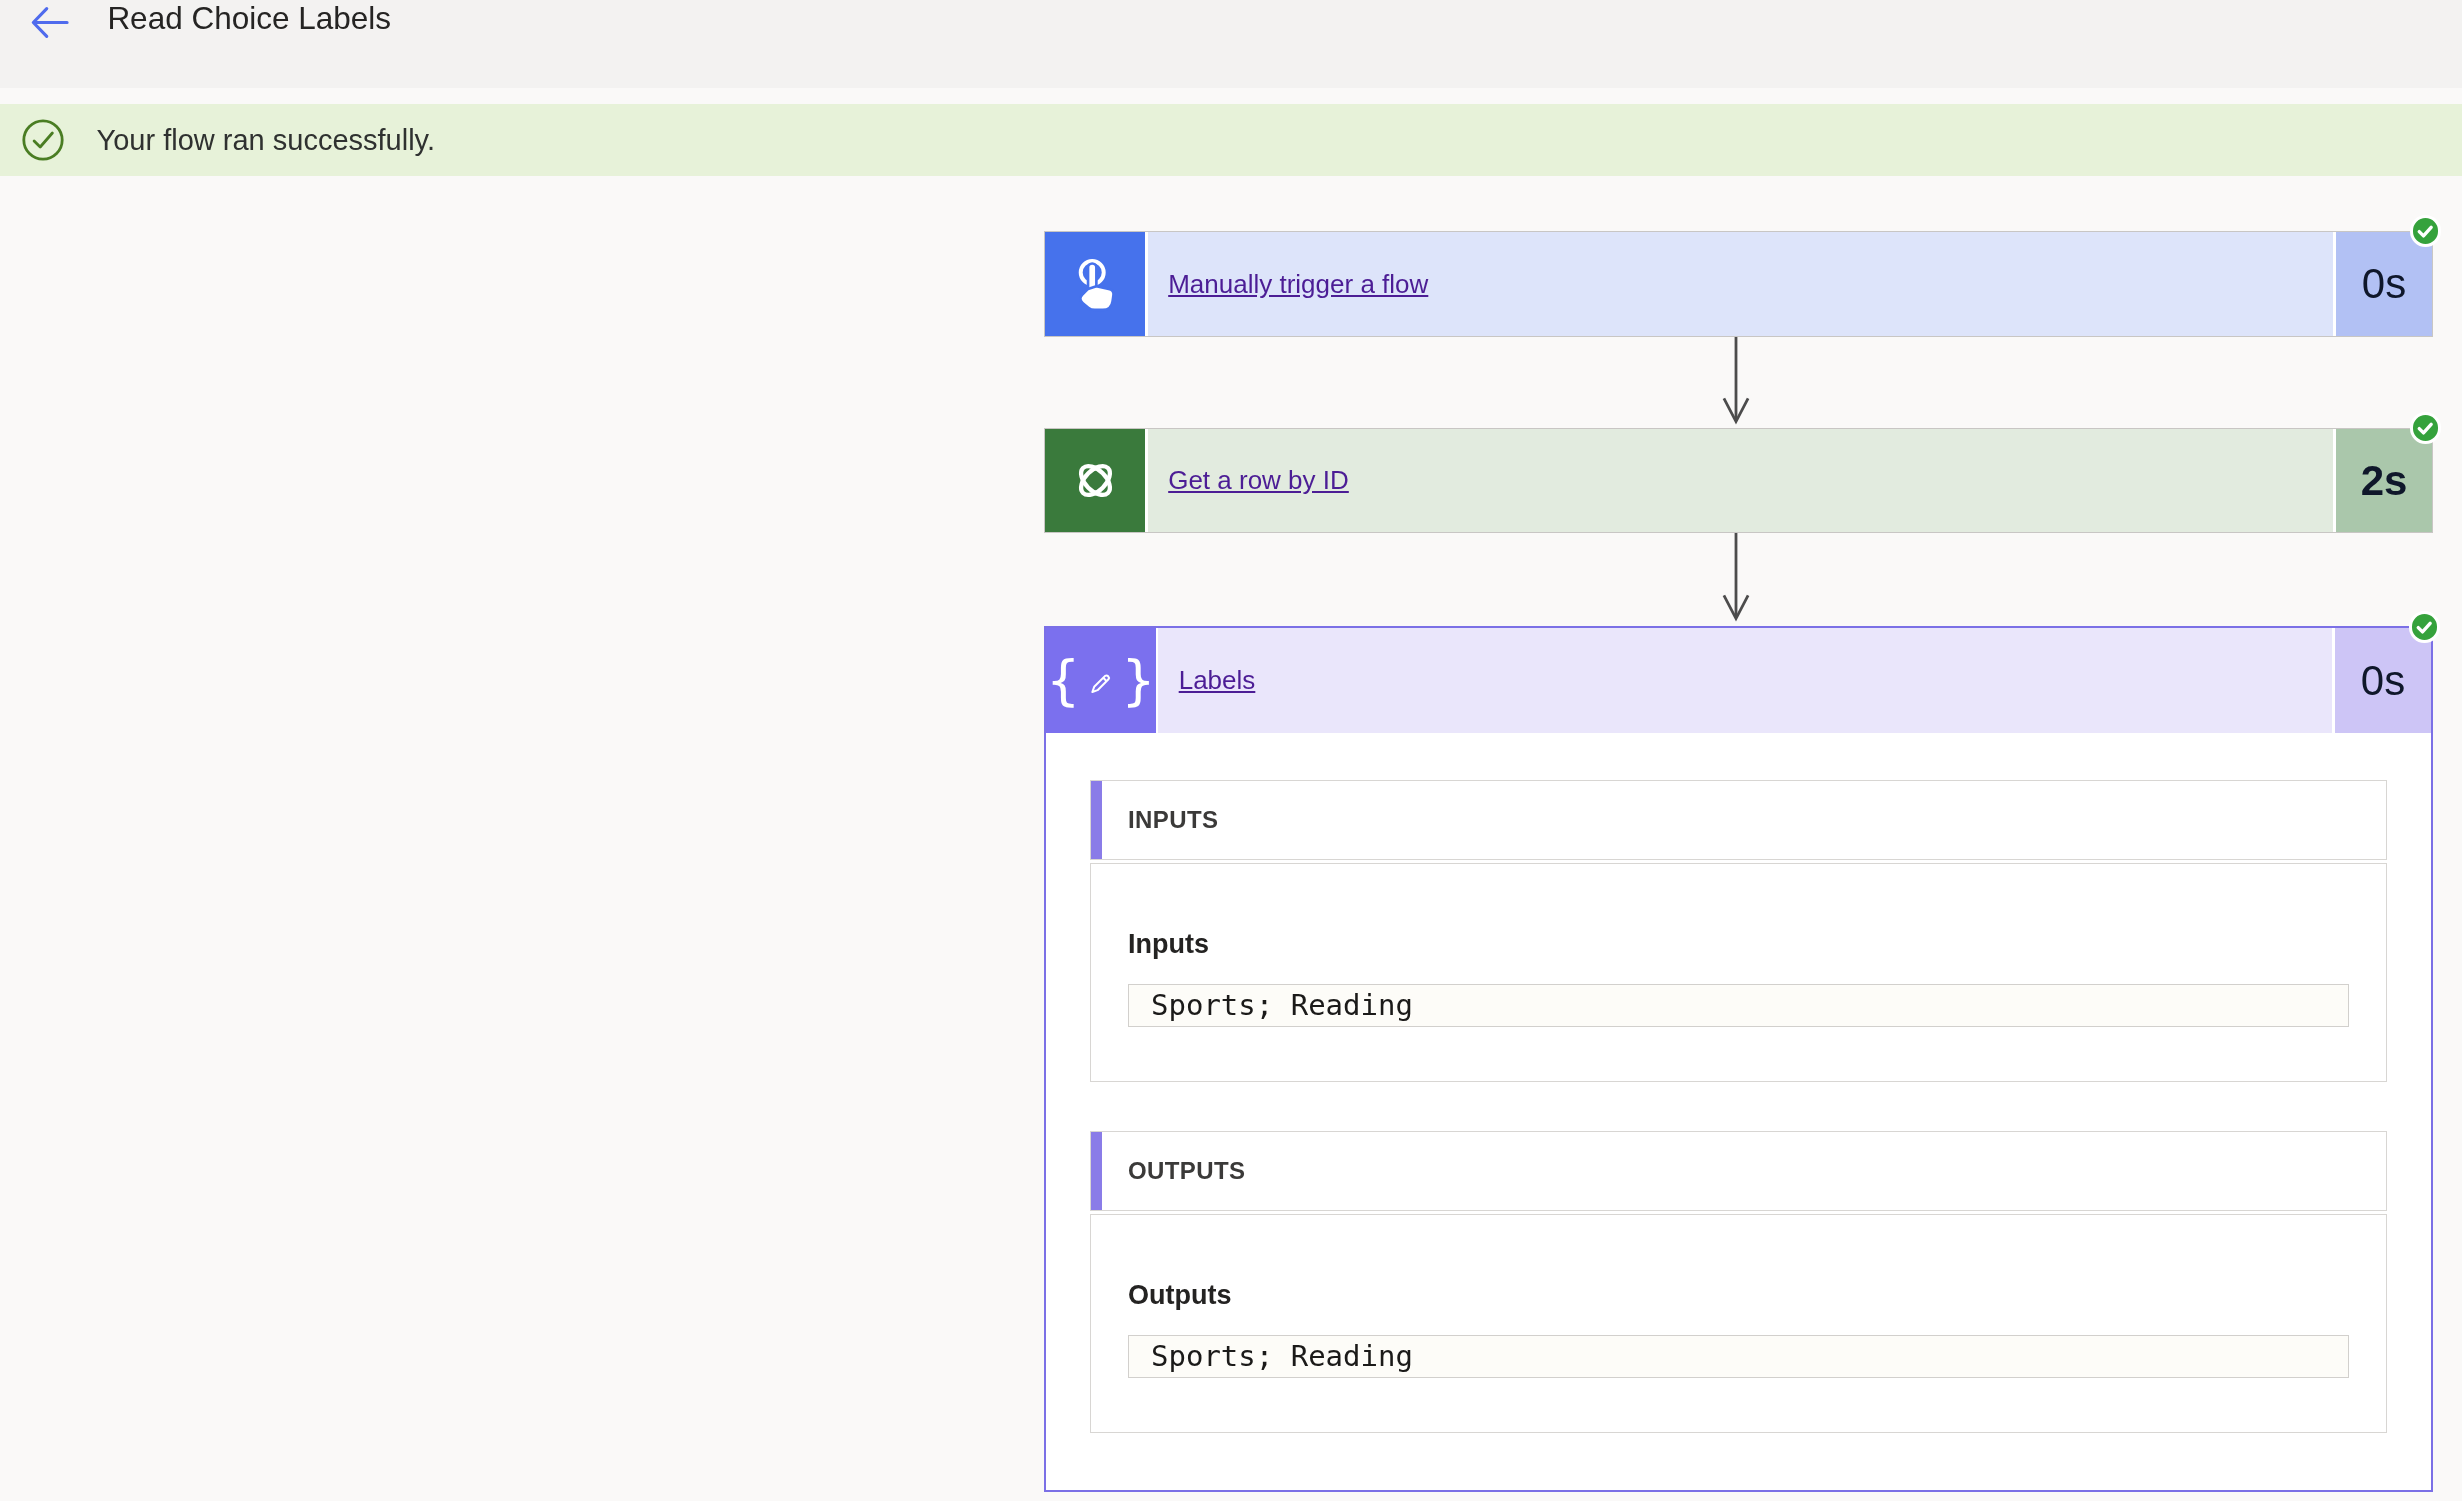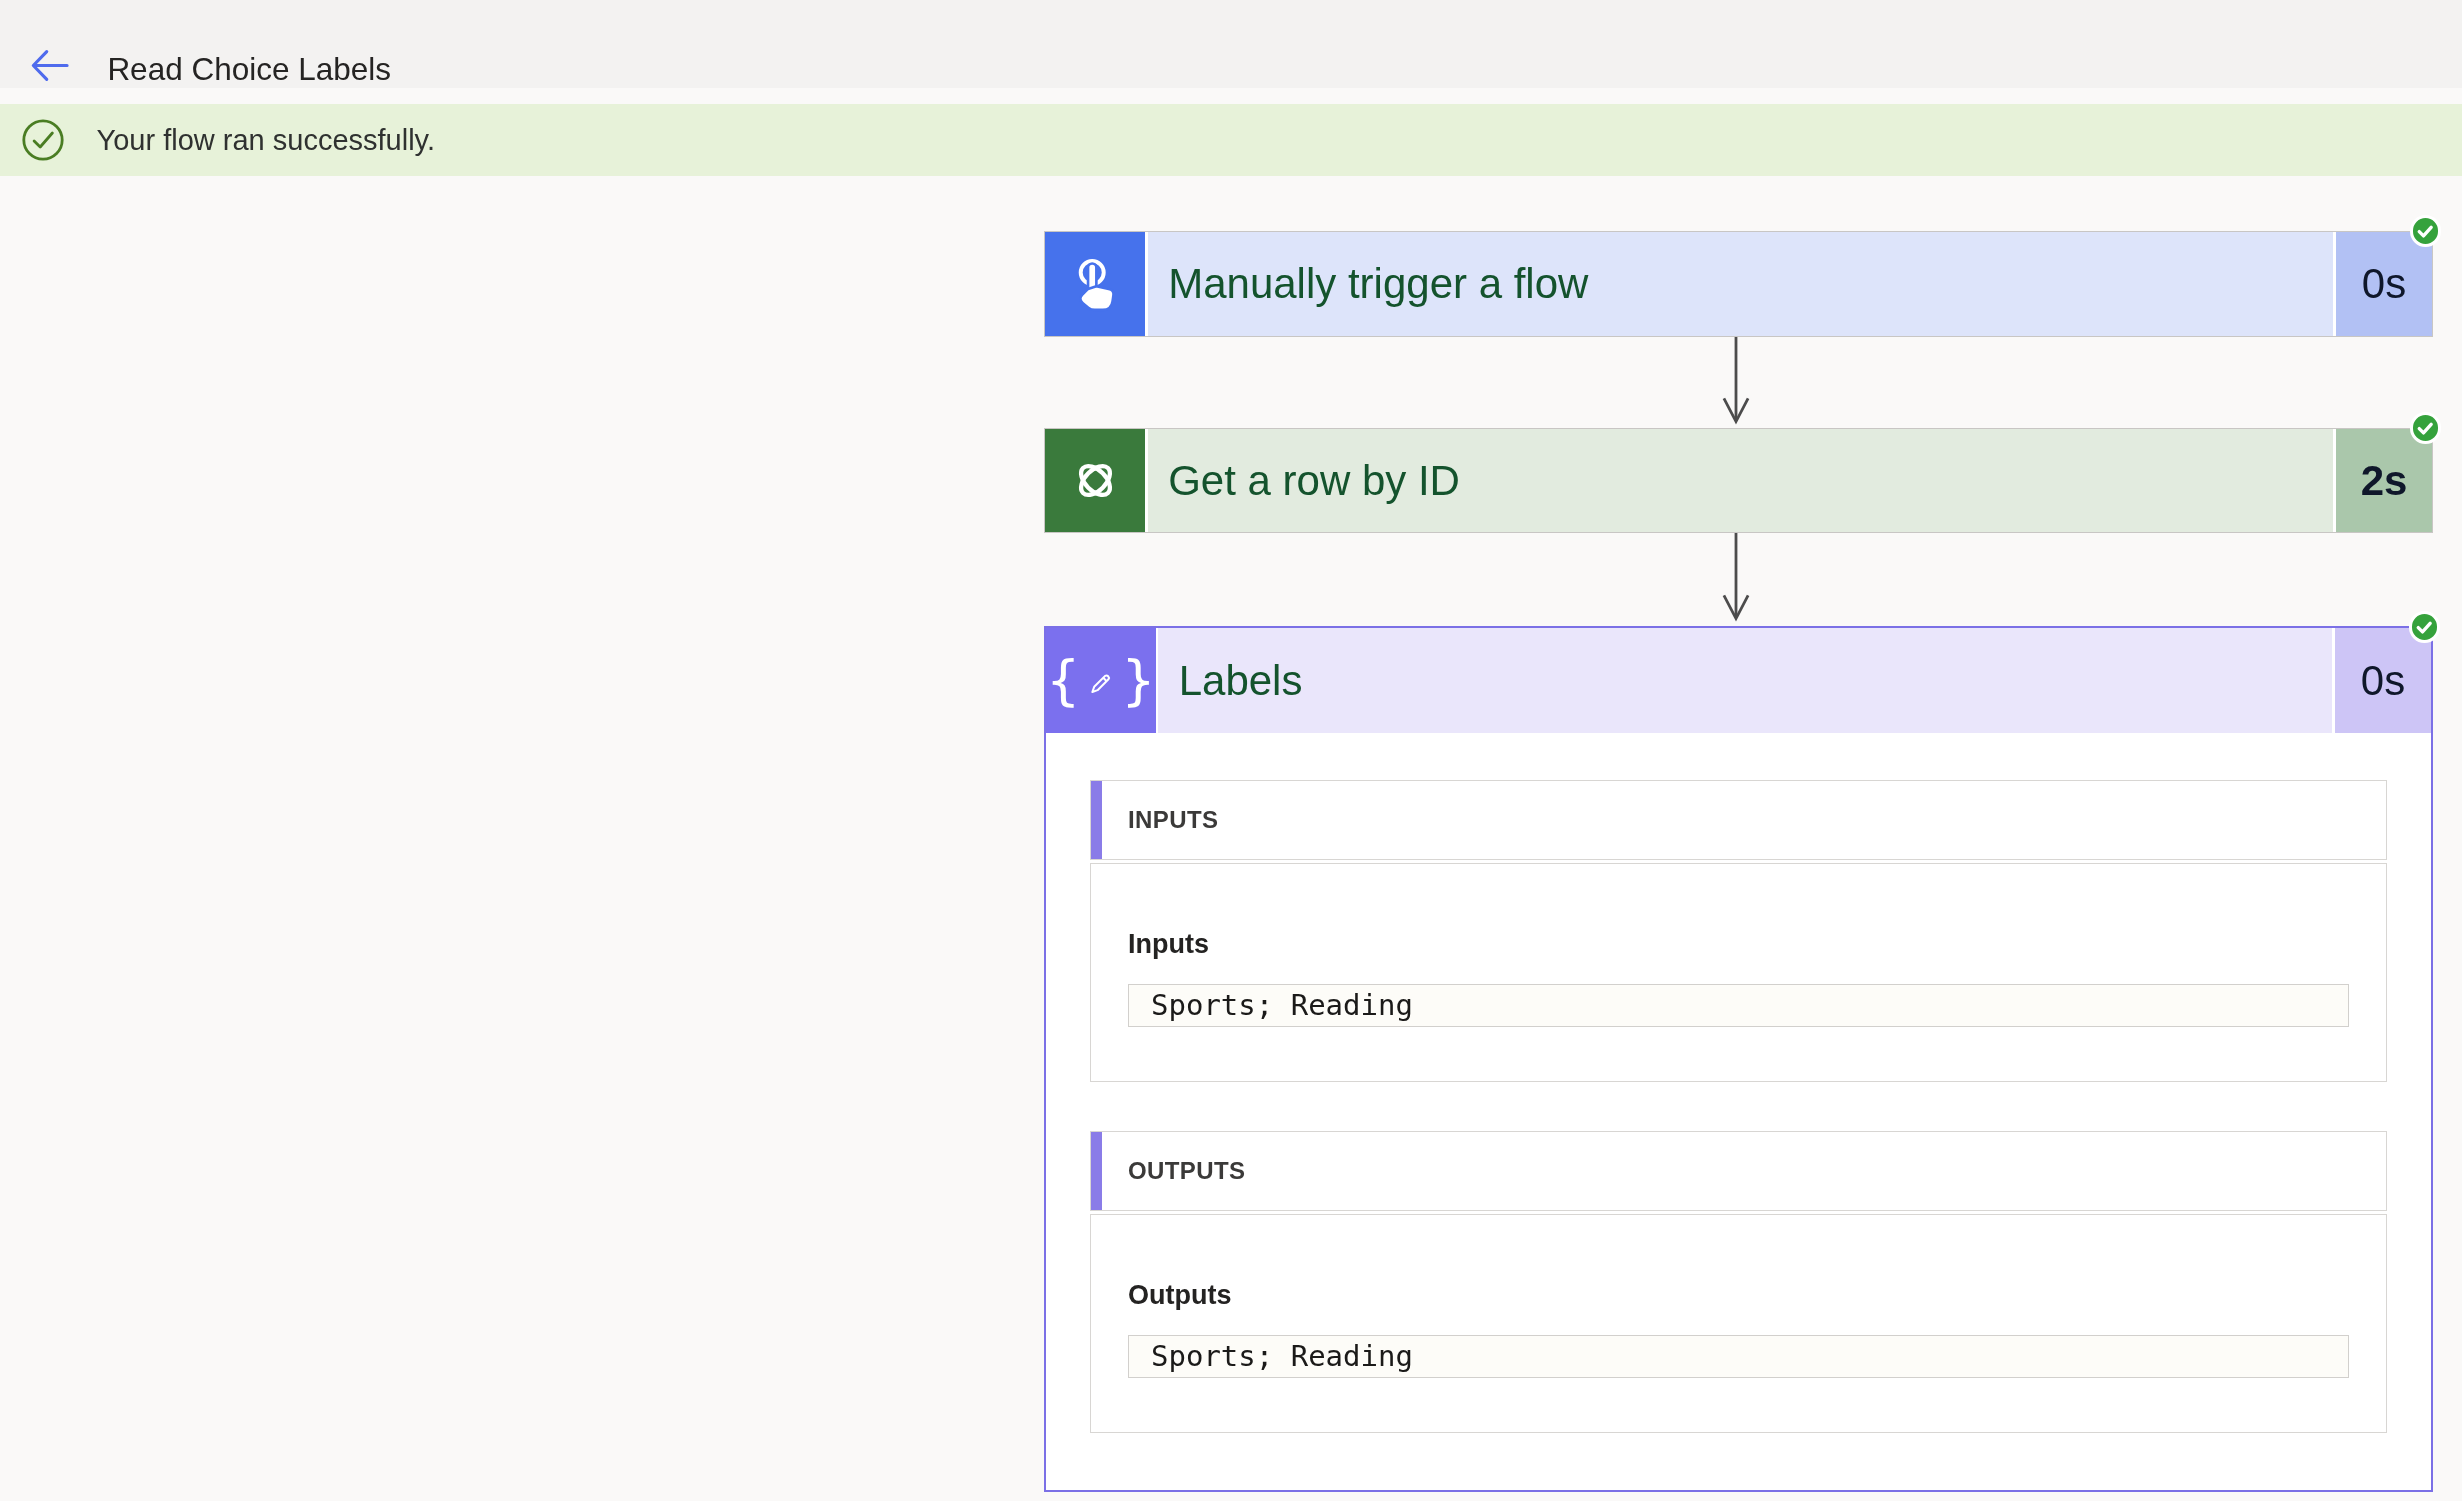--- a/index.html
+++ b/index.html
@@ -9,21 +9,21 @@
     --dataverse-icon-bg:#3a7a3c; --dataverse-body:#e2ebdf; --dataverse-duration-bg:#aac7ab;
     --compose-icon-bg:#7b70ee; --compose-border:#7b70e6; --compose-body:#eae6fb; --compose-duration-bg:#cdc5f6;
     --card-border:#c8c6c4; --section-border:#d8d6d3; --section-accent:#8a7ce8;
     --value-bg:#fdfcf8; --value-border:#d2d0cd; --badge-green:#35a23c; --arrow-gray:#4c4c4c;
   }
   *{box-sizing:border-box;}
   html,body{margin:0;padding:0;width:2462px;height:1501px;overflow:hidden;}
   body{background:var(--canvas-bg,#faf9f8);font-family:"Liberation Sans",sans-serif;color:var(--text-dark,#252423);position:relative;}
 
   
-  .app-header{position:absolute;top:0;left:0;width:2462px;height:88px;background:var(--header-bg,#f3f2f1);display:flex;align-items:flex-end;}
+  .app-header{position:absolute;top:0;left:0;width:2462px;height:88px;background:var(--header-bg,#f3f2f1);display:flex;align-items:flex-start;}
   .back-btn{border:none;background:transparent;margin-left:24px;padding:3.7px;cursor:pointer;display:flex;align-items:center;}
   .page-title{font-size:31.5px;font-weight:400;margin:0 0 0 33px;color:var(--text-dark,#252423);}
 
   
   .banner{position:absolute;top:104px;left:0;width:2462px;height:72px;background:var(--banner-bg,#e7f2d9);display:flex;align-items:center;}
   .banner-check{margin-left:21px;flex:0 0 auto;}
   .banner-msg{margin-left:31.5px;font-size:29px;color:#2f3130;}
 
   
   .canvas{position:absolute;top:160px;left:0;width:2462px;height:1341px;}
@@ -34,21 +34,21 @@
 
   .icon-block{flex:0 0 100px;display:flex;align-items:center;justify-content:center;}
   .icon-trigger{background:var(--trigger-icon-bg,#4672ec);}
   .icon-dataverse{background:var(--dataverse-icon-bg,#3a7a3c);}
   .icon-compose{background:var(--compose-icon-bg,#7b70ee);}
 
   .card-body{flex:1;display:flex;align-items:center;padding-left:20.4px;}
   .body-trigger{background:var(--trigger-body,#dde4fa);}
   .body-dataverse{background:var(--dataverse-body,#e2ebdf);text-align:center;}
   .body-compose{background:var(--compose-body,#eae6fb);}
-  .card-title{font-size:42px;color:#14532d;}
+  .card-title{font-size:26px;color:#4c1d95;text-decoration:underline;}
 
   .duration{flex:0 0 96px;display:flex;align-items:center;justify-content:center;font-size:42px;color:#0f172a;text-align:center;}
   .dur-trigger{background:var(--trigger-duration-bg,#b2c1f4);}
   .dur-dataverse{background:var(--dataverse-duration-bg,#aac7ab);font-weight:bold;}
   .dur-compose{background:var(--compose-duration-bg,#cdc5f6);}
 
   .badge{position:absolute;top:-16.7px;right:-9.3px;width:31.5px;height:31.5px;border-radius:50%;
          background:var(--badge-green,#35a23c);border:3.7px solid #fff;display:flex;align-items:center;justify-content:center;z-index:5;}
 
   .arrow{position:absolute;left:1721px;width:30px;}

